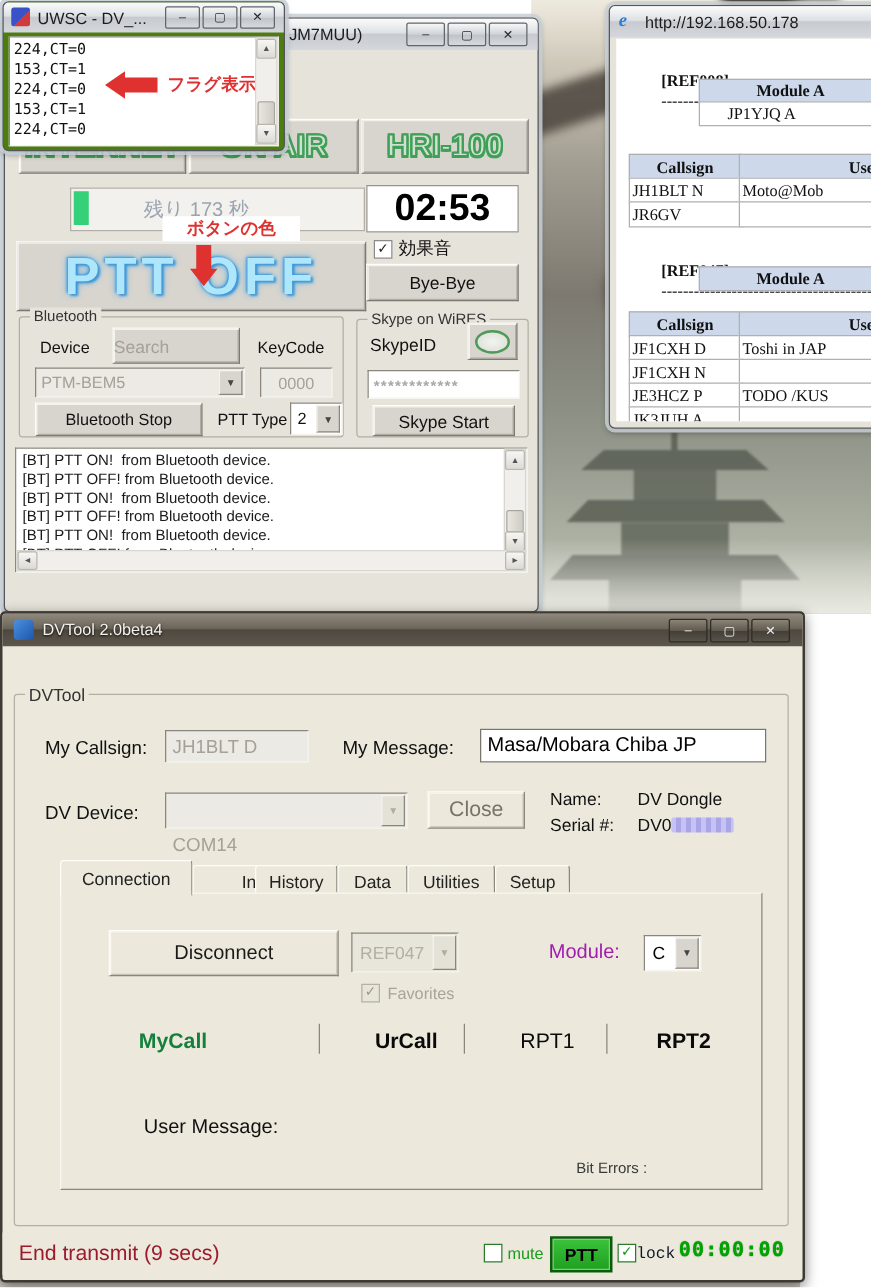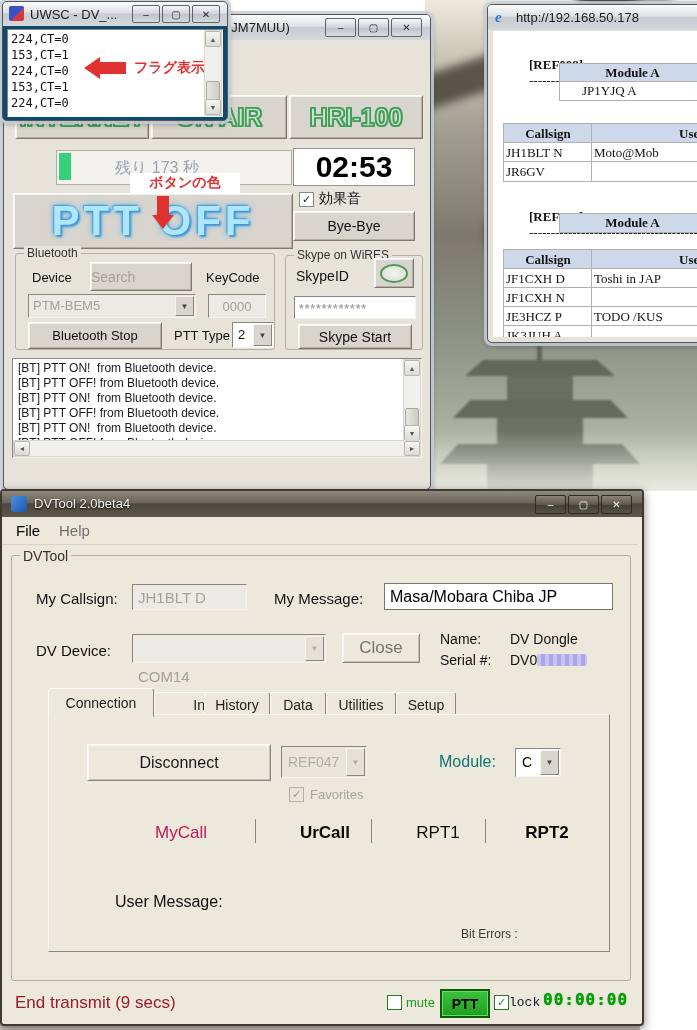--- a/index.html
+++ b/index.html
@@ -193,21 +193,21 @@
         <div class="sbbtn abs" style="left:0;bottom:0;width:14px;height:14px;">▼</div>
       </div>
 
       <div class="abs sb" style="left:0;bottom:0;width:406px;height:15px;">
         <div class="sbbtn abs" style="left:0;top:0;width:14px;height:13px;">◄</div>
         <div class="sbbtn abs" style="right:0;top:0;width:14px;height:13px;">►</div>
       </div>
     </div>
   </div>
 
-  <div class="abs glasswin" style="left:2px;top:1px;width:224px;height:118px;z-index:5;background:#0c4a6e;">
+  <div class="abs glasswin" style="left:2px;top:1px;width:224px;height:118px;z-index:5;background:#4d7c0f;">
     <div class="titlebar" style="height:24px;">
       <div class="abs" style="left:6px;top:4px;width:15px;height:15px;background:linear-gradient(135deg,#3a52c8 55%,#d03a3a 55%);border-radius:2px;"></div>
       <div class="wtitle" style="left:27px;">UWSC - DV_...</div>
       <div class="wbtns" style="right:7px;">
         <div class="wbtn" style="width:26px;height:16px;">–</div>
         <div class="wbtn" style="width:26px;height:16px;">▢</div>
         <div class="wbtn" style="width:26px;height:16px;">✕</div>
       </div>
     </div>
     <div class="abs sunken" style="left:4px;top:27px;width:214px;height:86px;background:#fff;">
@@ -274,24 +274,20 @@
     <div class="titlebar titlebar-dark" style="height:26px;border-radius:2px 2px 0 0;">
       <div class="abs" style="left:9px;top:5px;width:16px;height:16px;background:linear-gradient(135deg,#4a90e2,#1e56a8);border-radius:3px;"></div>
       <div class="wtitle" style="left:32px;color:#f4f2ee;text-shadow:0 1px 2px #000;">DVTool 2.0beta4</div>
       <div class="wbtns" style="right:10px;top:4px;">
         <div class="wbtn wbtn-dark">–</div>
         <div class="wbtn wbtn-dark">▢</div>
         <div class="wbtn wbtn-dark">✕</div>
       </div>
     </div>
 
-    <div class="abs" style="left:0;top:26px;width:636px;height:27px;background:#ece9dc;border-bottom:1px solid #d6d2c4;">
-      <span class="abs" style="left:14px;top:5px;font-size:15px;color:#000;">File</span>
-      <span class="abs" style="left:57px;top:5px;font-size:15px;color:#6e6e6e;">Help</span>
-    </div>
 
     <div class="abs groupbox" style="left:9px;top:64px;width:618px;height:424px;background:#ece9dc;">
       <span class="gb-label" style="background:#ece9dc;font-size:14px;">DVTool</span>
 
       <div class="abs" style="left:24px;top:34px;font-size:15px;color:#111;">My Callsign:</div>
       <div class="abs sunken disfield" style="left:120px;top:28px;width:108px;height:24px;display:flex;align-items:center;padding-left:5px;font-size:15px;">JH1BLT D</div>
       <div class="abs" style="left:262px;top:34px;font-size:15px;color:#111;">My Message:</div>
       <div class="abs" style="left:372px;top:27px;width:222px;height:25px;background:#fff;border:1px solid #7a766c;display:flex;align-items:center;padding-left:5px;font-size:16px;color:#000;">Masa/Mobara Chiba JP</div>
 
       <div class="abs" style="left:24px;top:86px;font-size:15px;color:#111;">DV Device:</div>
@@ -315,31 +311,31 @@
       <div class="tab" style="left:258px;top:136px;width:54px;height:23px;">Data</div>
       <div class="tab" style="left:314px;top:136px;width:68px;height:23px;">Utilities</div>
       <div class="tab" style="left:384px;top:136px;width:58px;height:23px;">Setup</div>
 
       <div class="abs" style="left:36px;top:158px;width:560px;height:236px;border:1px solid;border-color:#f8f6f0 #8a867c #8a867c #f8f6f0;background:#ece9dc;">
         <div class="abs raisedb" style="left:38px;top:29px;width:182px;height:35px;display:flex;align-items:center;justify-content:center;font-size:16px;color:#1a1a1a;">Disconnect</div>
         <div class="abs sunken disfield" style="left:232px;top:31px;width:84px;height:30px;background:#e8e5da;">
           <span class="abs" style="left:6px;top:7px;font-size:14px;color:#b2aea2;">REF047</span>
           <span class="combo-arrow" style="background:#e4e1d6;color:#b0aca0;">▼</span>
         </div>
-        <div class="abs" style="left:390px;top:38px;font-size:16px;color:#0f766e;">Module:</div>
+        <div class="abs" style="left:390px;top:38px;font-size:16px;color:#a21caf;">Module:</div>
         <div class="abs sunken" style="left:466px;top:33px;width:44px;height:27px;">
           <span class="abs" style="left:6px;top:5px;font-size:14px;color:#000;">C</span>
           <span class="combo-arrow">▼</span>
         </div>
         <div class="abs" style="left:240px;top:72px;display:flex;align-items:center;gap:6px;">
           <span class="cbox" style="border-color:#b4b0a4;color:#9a968c;background:#e8e5da;">✓</span>
           <span style="font-size:13px;color:#a8a49a;">Favorites</span>
         </div>
 
-        <div class="abs" style="left:62px;top:108px;width:140px;text-align:center;font-size:17px;font-weight:normal;color:#be185d;">MyCall</div>
+        <div class="abs" style="left:62px;top:108px;width:140px;text-align:left;font-size:17px;font-weight:bold;color:#15803d;">MyCall</div>
         <div class="abs" style="left:206px;top:104px;width:1px;height:24px;background:#8a867c;"></div>
         <div class="abs" style="left:208px;top:108px;width:136px;text-align:center;font-size:17px;font-weight:bold;color:#0a0a0a;">UrCall</div>
         <div class="abs" style="left:322px;top:104px;width:1px;height:24px;background:#8a867c;"></div>
         <div class="abs" style="left:324px;top:108px;width:130px;text-align:center;font-size:17px;font-weight:normal;color:#0a0a0a;">RPT1</div>
         <div class="abs" style="left:436px;top:104px;width:1px;height:24px;background:#8a867c;"></div>
         <div class="abs" style="left:438px;top:108px;width:120px;text-align:center;font-size:17px;font-weight:bold;color:#0a0a0a;">RPT2</div>
 
         <div class="abs" style="left:66px;top:178px;font-size:16px;color:#111;">User Message:</div>
         <div class="abs" style="left:412px;top:212px;font-size:12px;color:#3a3a3a;">Bit Errors :</div>
       </div>

